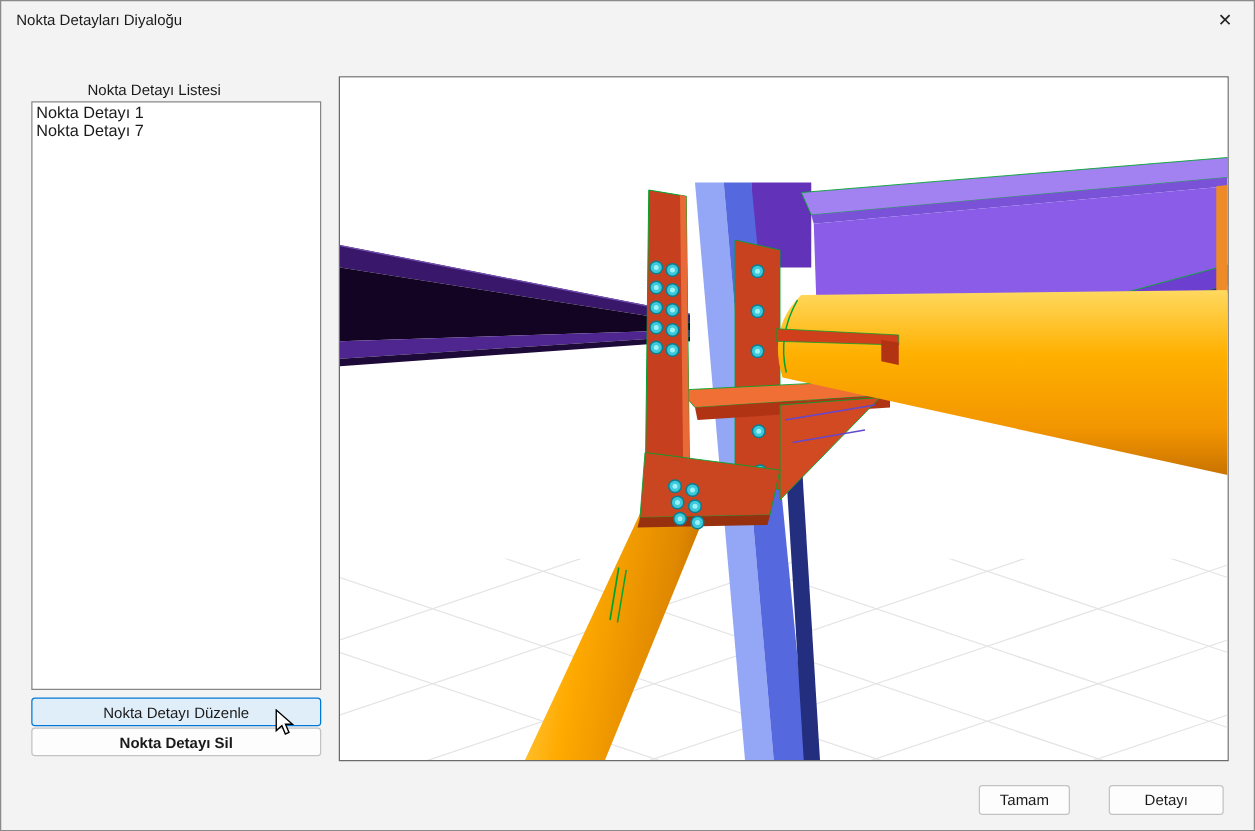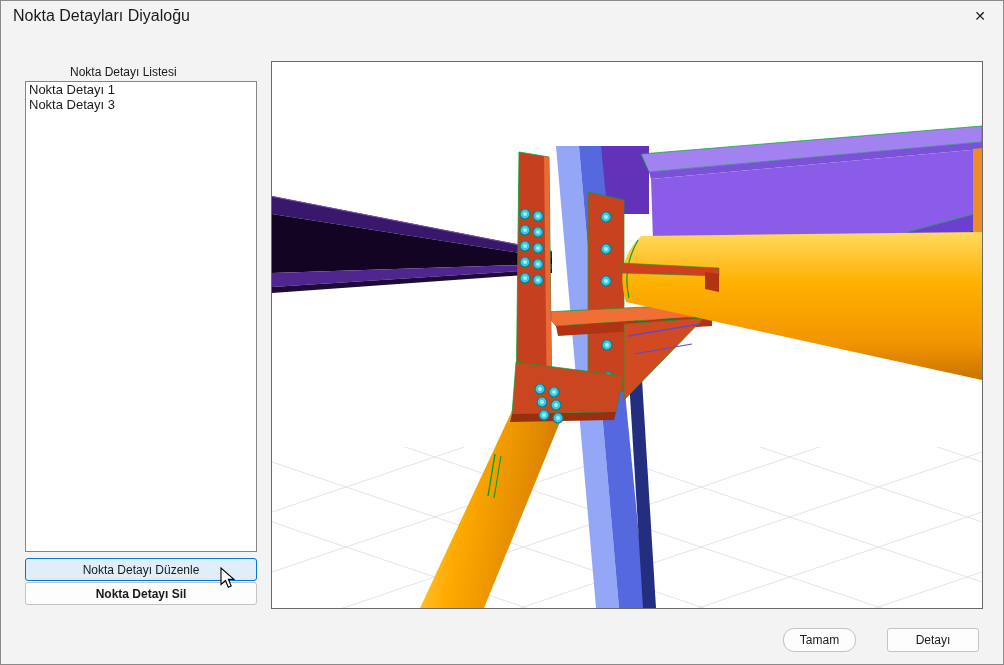--- a/index.html
+++ b/index.html
@@ -1,54 +1,54 @@
 <!DOCTYPE html>
 <html style="--accent: #0078d7; --selection: #0078d7; --hover-bg: #e0eefa;"><head>
 <meta charset="utf-8">
 <style>
   html,body{margin:0;padding:0;background:#fff;}
   body{font-family:"Liberation Sans",sans-serif;font-size:12px;color:#1a1a1a;}
   .dialog{position:relative;width:1004px;height:665px;background:#f3f3f3;
           border:1px solid #8a8a8a;box-sizing:border-box;overflow:hidden;}
   .titlebar{position:absolute;top:0;left:0;right:0;height:30px;display:flex;align-items:center;}
-  .title{padding-left:12px;font-size:16px;}
+  .title{padding-left:12px;font-size:12px;}
   .close-btn{position:absolute;top:0;right:0;width:46px;height:30px;display:flex;
              align-items:center;justify-content:center;font-size:14px;color:#222;cursor:default;}
   .list-label{position:absolute;left:25px;top:64px;margin-left:44px;}
   .listbox{position:absolute;left:24px;top:80px;width:232px;height:471px;background:#fff;
            border:1px solid #868686;box-sizing:border-box;overflow:hidden;}
   .list-item{height:15px;line-height:15px;padding-left:3px;white-space:nowrap;font-size:13px;}
   .list-item.selected{background:var(--selection,#0078d7);color:#fff;}
   .btn{position:absolute;box-sizing:border-box;border:1px solid #c3c3c3;background:#fdfdfd;
        border-radius:3px;display:flex;align-items:center;justify-content:center;
        font-family:"Liberation Sans",sans-serif;font-size:12px;color:#1a1a1a;}
   .btn-edit{left:24px;top:557px;width:232px;height:23px;
             background:var(--hover-bg,#e0eefa);border-color:var(--accent,#0078d7);}
   .btn-del{left:24px;top:581px;width:232px;height:23px;font-weight:bold;}
-  .btn-ok{left:782px;top:627px;width:73px;height:24px;border-radius:11px;}
+  .btn-ok{left:782px;top:627px;width:73px;height:24px;}
   .btn-cancel{left:886px;top:627px;width:92px;height:24px;}
   .viewport{position:absolute;left:270px;top:60px;width:712px;height:548px;background:#fff;
             border:1px solid #6a6a6a;box-sizing:border-box;}
   .cursor{position:absolute;left:219px;top:566px;pointer-events:none;z-index:50;}
 </style>
 </head>
 <body>
 
 <div class="dialog">
 
   <div class="titlebar">
     <span class="title">Nokta Detayları Diyaloğu</span>
     <span class="close-btn">✕</span>
   </div>
 
   <span class="list-label">Nokta Detayı Listesi</span>
 
   <div class="listbox">
       <div class="list-item">Nokta Detayı 1</div>
-      <div class="list-item">Nokta Detayı 3</div>
+      <div class="list-item">Nokta Detayı 7</div>
     </div>
 
   <div class="btn btn-edit">Nokta Detayı Düzenle</div>
   <div class="btn btn-del">Nokta Detayı Sil</div>
 
   <div class="viewport">
     <svg width="710" height="546" viewBox="0 0 710 546">
       <defs>
         <linearGradient id="gradTubeR" x1="0" y1="0" x2="0" y2="1">
           <stop offset="0" stop-color="#ffd95f"></stop>

